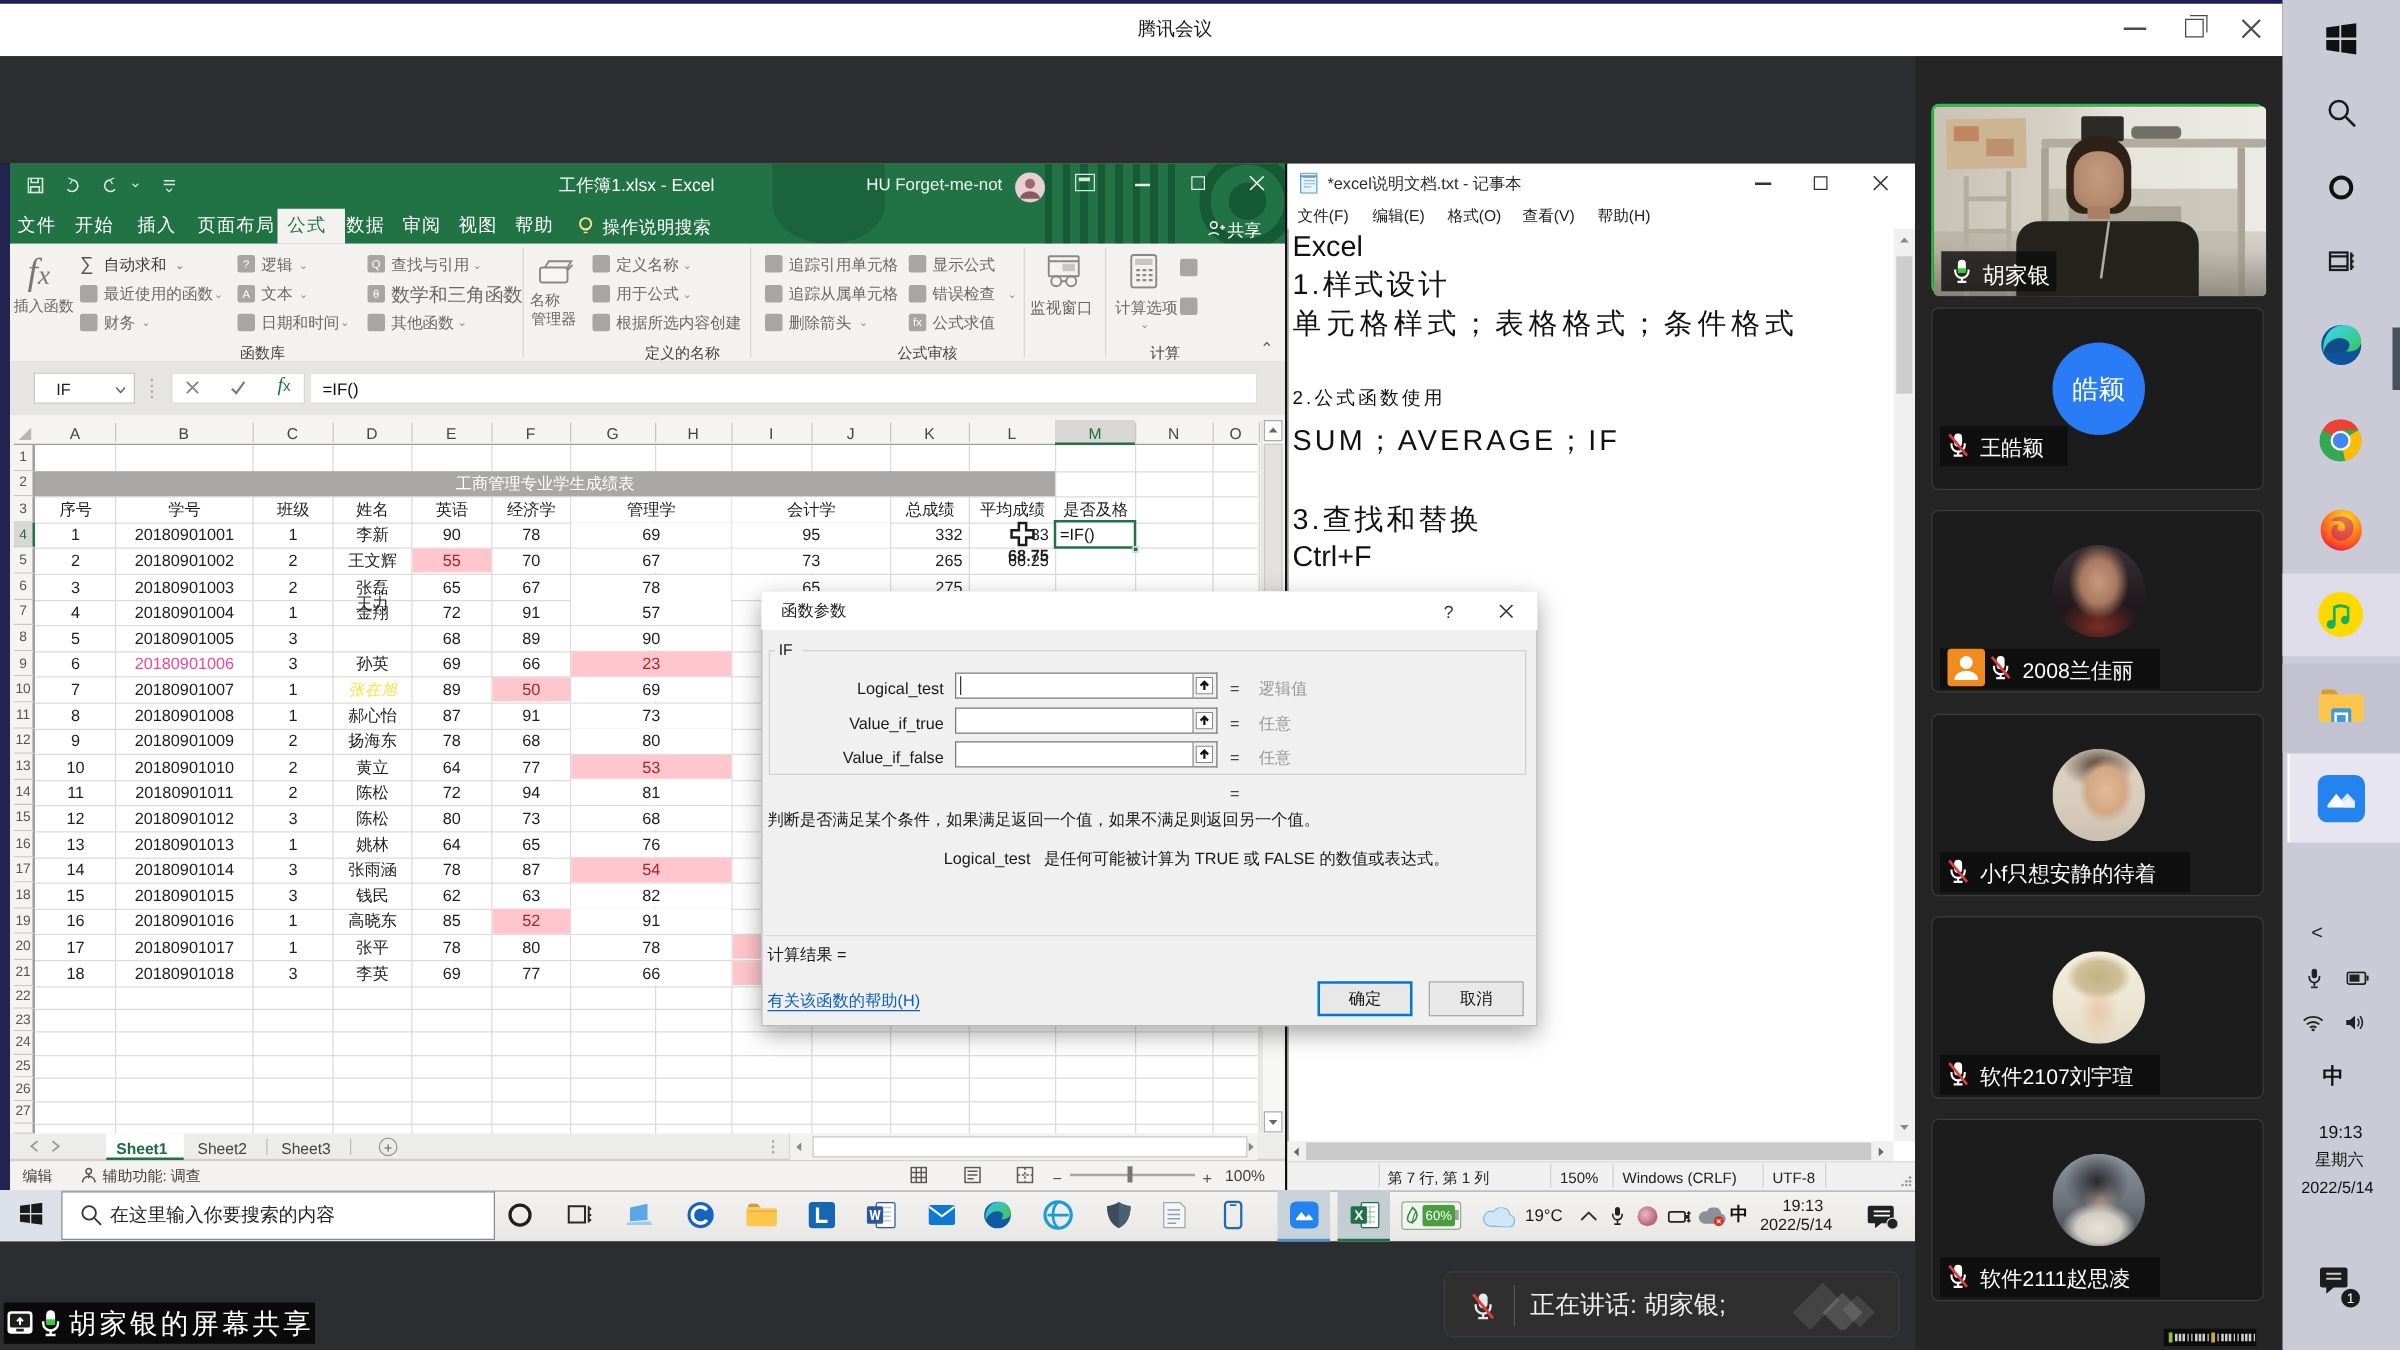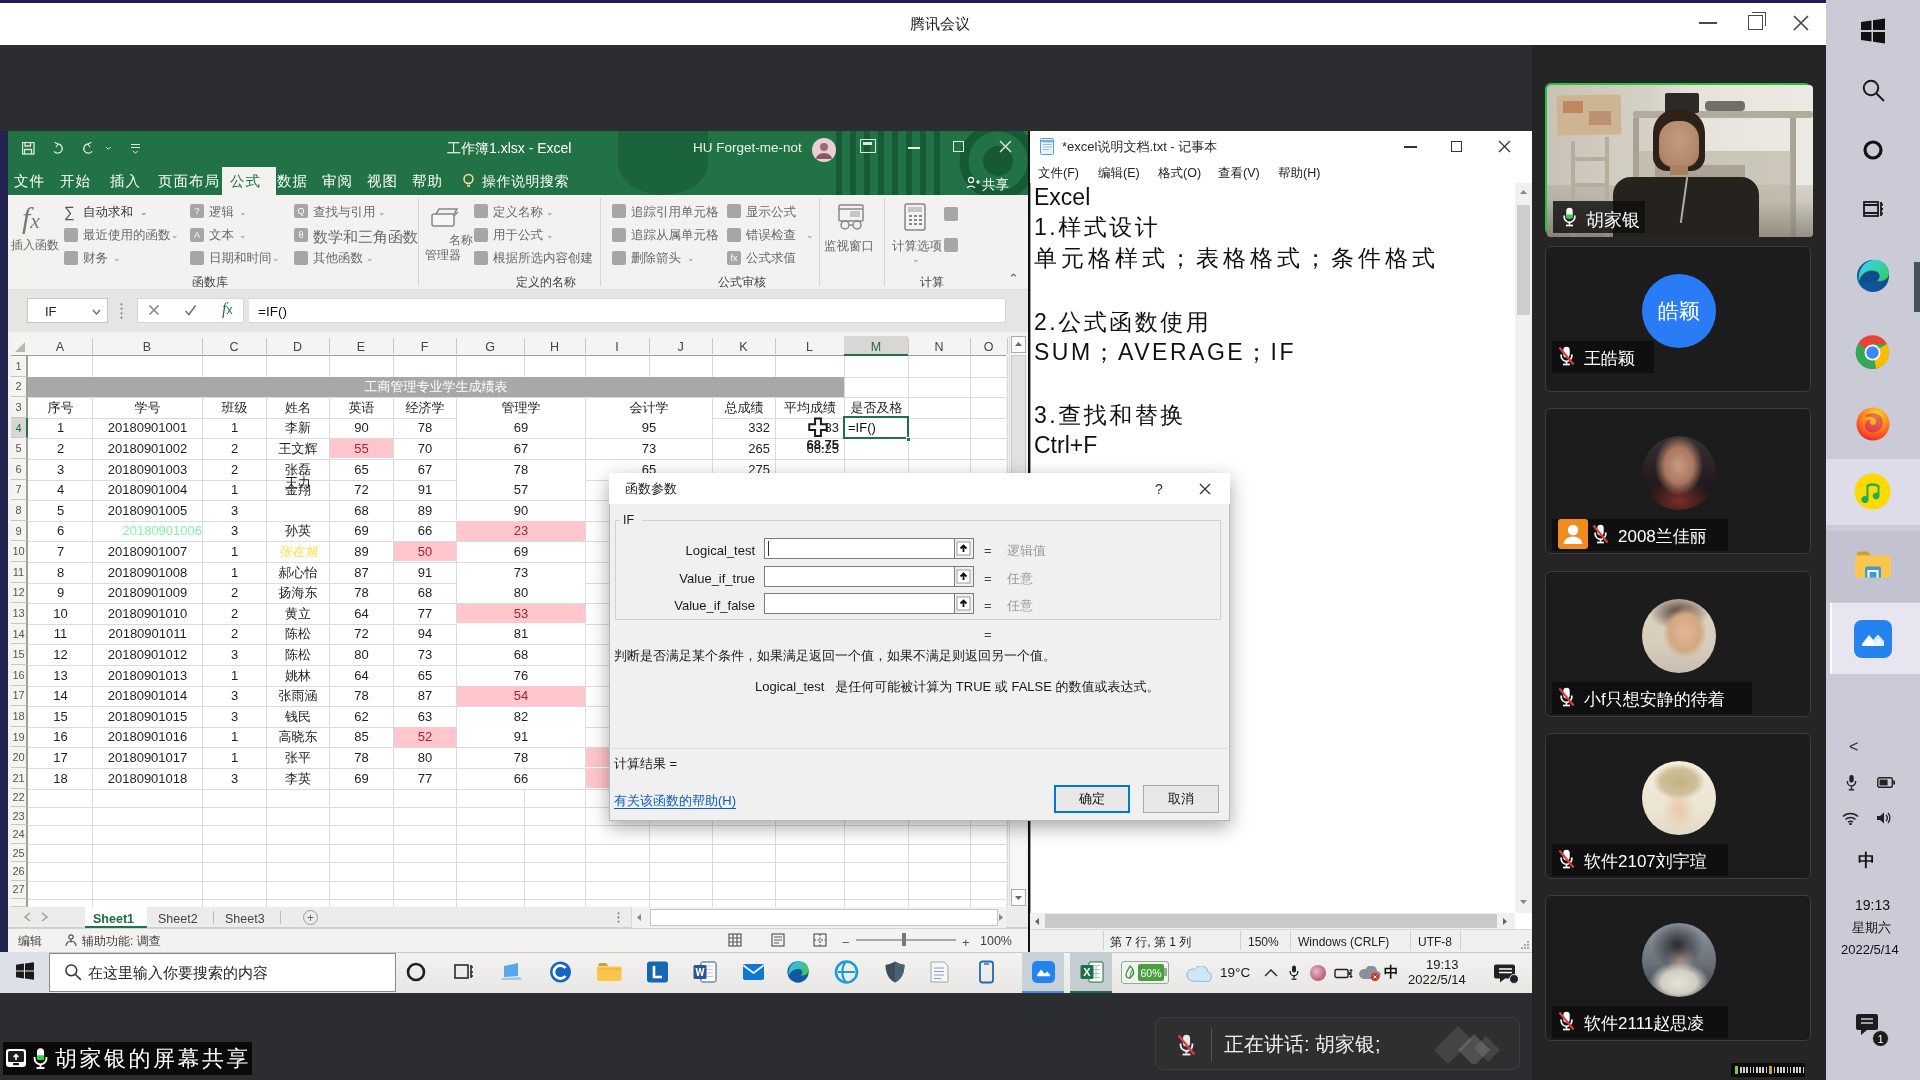--- a/index.html
+++ b/index.html
@@ -111,21 +111,21 @@
 <div class="ab" style="left:366px;top:254px;font-size:9px;color:#888;white-space:nowrap;line-height:1;">⌄</div>
 <div class="ab" style="left:192px;top:276px;font-size:12px;color:#444;white-space:nowrap;line-height:1;">函数库</div>
 <div class="ab" style="left:418px;top:198px;width:1px;height:88px;background:#d8d7d6;"></div>
 <svg class="ab" style="left:430px;top:204px" width="30" height="26" viewBox="0 0 30 26">
     <g fill="none" stroke="#8a8886" stroke-width="1.5">
       <rect x="2" y="10" width="22" height="12" rx="2" fill="#f7f6f5"></rect>
       <path d="M6 10 l3-5 h18 l-3 5"></path>
       <path d="M24 12 l4-4"></path>
     </g>
   </svg>
-<div class="ab" style="left:449px;top:234px;font-size:12px;color:#6a6866;white-space:nowrap;line-height:1;">名称</div>
+<div class="ab" style="left:424px;top:234px;font-size:12px;color:#6a6866;white-space:nowrap;line-height:1;">名称</div>
 <div class="ab" style="left:425px;top:249px;font-size:12px;color:#6a6866;white-space:nowrap;line-height:1;">管理器</div>
 <div class="ctr ab" style="left:474px;top:204px;width:14px;height:14px;background:#a8a6a4;border-radius:2px;color:#fff;font-size:9px;"></div>
 <div class="ab" style="left:493px;top:206px;font-size:12.5px;color:#6a6866;white-space:nowrap;line-height:1;">定义名称</div>
 <div class="ab" style="left:546px;top:208px;font-size:9px;color:#888;white-space:nowrap;line-height:1;">⌄</div>
 <div class="ctr ab" style="left:474px;top:228px;width:14px;height:14px;background:#a8a6a4;border-radius:2px;color:#fff;font-size:9px;"></div>
 <div class="ab" style="left:493px;top:229px;font-size:12.5px;color:#6a6866;white-space:nowrap;line-height:1;">用于公式</div>
 <div class="ab" style="left:546px;top:231px;font-size:9px;color:#888;white-space:nowrap;line-height:1;">⌄</div>
 <div class="ctr ab" style="left:474px;top:251px;width:14px;height:14px;background:#a8a6a4;border-radius:2px;color:#fff;font-size:9px;"></div>
 <div class="ab" style="left:493px;top:252px;font-size:12.5px;color:#6a6866;white-space:nowrap;line-height:1;">根据所选内容创建</div>
 <div class="ab" style="left:516px;top:276px;font-size:12px;color:#444;white-space:nowrap;line-height:1;">定义的名称</div>
@@ -625,21 +625,21 @@
 <div class="ab" style="left:394px;top:500.70000000000005px;width:62px;height:19.6px;">
     <div style="width:100%;text-align:center;font-size:13px;color:#1f1f1f;line-height:19.6px;">89</div>
   </div>
 <div class="ab" style="left:457px;top:500.70000000000005px;width:128px;height:19.6px;background:#fff;">
     <div style="width:100%;text-align:center;font-size:13px;color:#1f1f1f;line-height:19.6px;">90</div>
   </div>
 <div class="ab" style="left:29px;top:521.3px;width:63px;height:19.6px;">
     <div style="width:100%;text-align:center;font-size:13px;color:#1f1f1f;line-height:19.6px;">6</div>
   </div>
 <div class="ab" style="left:93px;top:521.3px;width:109px;height:19.6px;">
-    <div style="width:100%;text-align:right;font-size:13px;color:#86efac;line-height:19.6px;">20180901006</div>
+    <div style="width:100%;text-align:center;font-size:13px;color:#ec4899;line-height:19.6px;">20180901006</div>
   </div>
 <div class="ab" style="left:203px;top:521.3px;width:63px;height:19.6px;">
     <div style="width:100%;text-align:center;font-size:13px;color:#1f1f1f;line-height:19.6px;">3</div>
   </div>
 <div class="ab" style="left:267px;top:521.3px;width:62px;height:19.6px;">
     <div style="width:100%;text-align:center;font-size:13px;color:#1f1f1f;line-height:19.6px;">孙英</div>
   </div>
 <div class="ab" style="left:330px;top:521.3px;width:63px;height:19.6px;">
     <div style="width:100%;text-align:center;font-size:13px;color:#1f1f1f;line-height:19.6px;">69</div>
   </div>
@@ -931,21 +931,21 @@
   </svg>
 <div class="ab" style="left:1030px;top:162px;width:502px;height:21px;background:#fff;"></div>
 <div class="ab" style="left:1038px;top:167px;font-size:12.5px;color:#222;white-space:nowrap;line-height:1;">文件(F)</div>
 <div class="ab" style="left:1098px;top:167px;font-size:12.5px;color:#222;white-space:nowrap;line-height:1;">编辑(E)</div>
 <div class="ab" style="left:1158px;top:167px;font-size:12.5px;color:#222;white-space:nowrap;line-height:1;">格式(O)</div>
 <div class="ab" style="left:1218px;top:167px;font-size:12.5px;color:#222;white-space:nowrap;line-height:1;">查看(V)</div>
 <div class="ab" style="left:1278px;top:167px;font-size:12.5px;color:#222;white-space:nowrap;line-height:1;">帮助(H)</div>
 <div class="ab" style="left:1034px;top:186px;font-size:23px;color:#111;white-space:nowrap;line-height:1;">Excel</div>
 <div class="ab" style="left:1034px;top:216px;font-size:23px;color:#111;white-space:nowrap;line-height:1;letter-spacing:2.5px;">1.样式设计</div>
 <div class="ab" style="left:1034px;top:247px;font-size:23px;color:#111;white-space:nowrap;line-height:1;letter-spacing:4px;">单元格样式；表格格式；条件格式</div>
-<div class="ab" style="left:1034px;top:311px;font-size:23px;color:#111;white-space:nowrap;line-height:1;letter-spacing:2.5px;">2.公式函数使用</div>
+<div class="ab" style="left:1034px;top:311px;font-size:15px;color:#111;white-space:nowrap;line-height:1;letter-spacing:2.5px;">2.公式函数使用</div>
 <div class="ab" style="left:1034px;top:341px;font-size:23px;color:#111;white-space:nowrap;line-height:1;letter-spacing:2.5px;">SUM；AVERAGE；IF</div>
 <div class="ab" style="left:1034px;top:404px;font-size:23px;color:#111;white-space:nowrap;line-height:1;letter-spacing:2.5px;">3.查找和替换</div>
 <div class="ab" style="left:1034px;top:434px;font-size:23px;color:#111;white-space:nowrap;line-height:1;">Ctrl+F</div>
 <div class="ab" style="left:1515px;top:183px;width:17px;height:730px;background:#f0f0f0;"></div>
 <svg class="ab" style="left:1519px;top:189px" width="9" height="6">
     <path d="M1 5 L4.5 1 L8 5" fill="#888"></path>
   </svg>
 <div class="ab" style="left:1517px;top:205px;width:13px;height:110px;background:#cdcdcd;"></div>
 <svg class="ab" style="left:1519px;top:899px" width="9" height="6">
     <path d="M1 1 L4.5 5 L8 1" fill="#888"></path>

